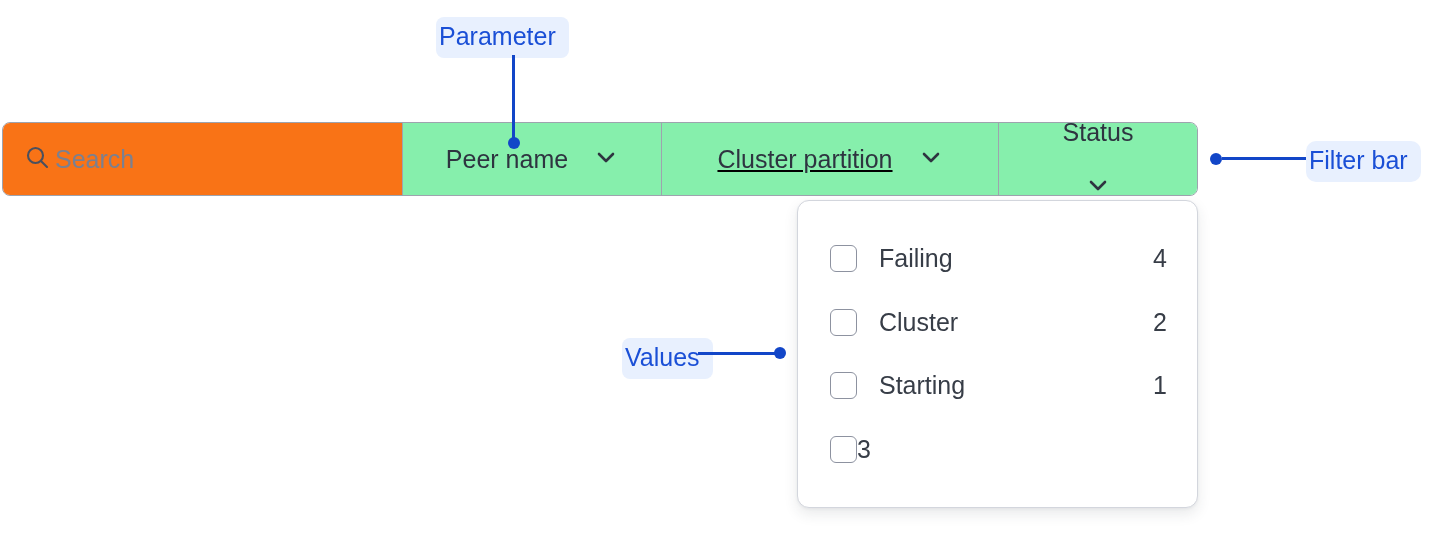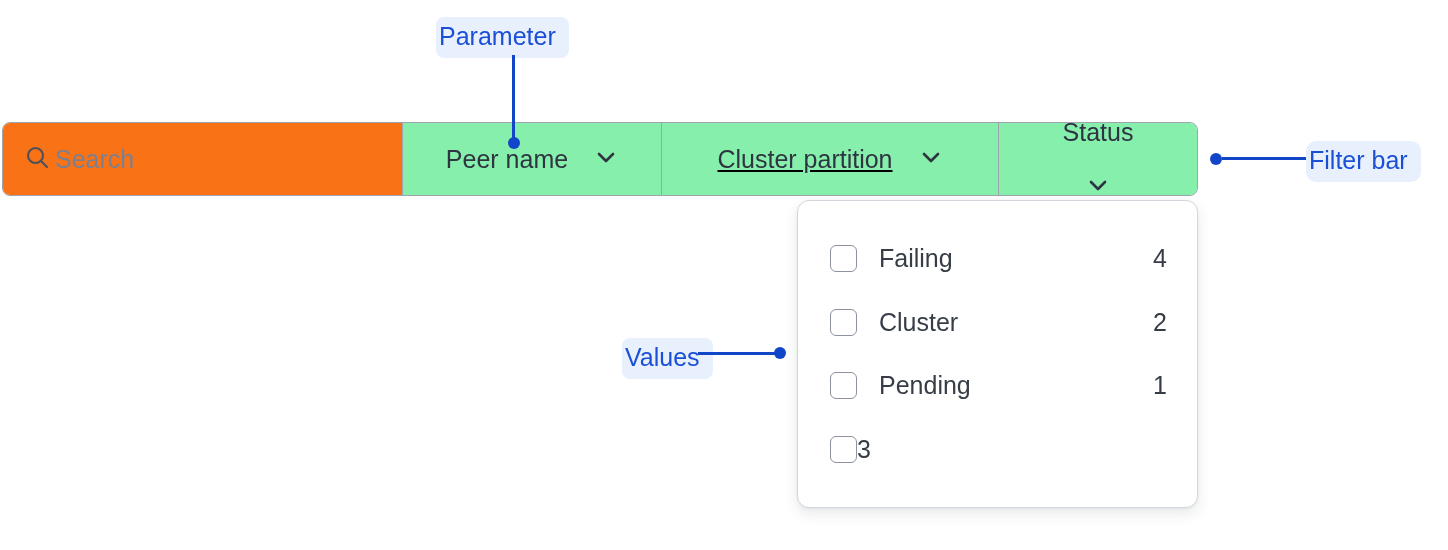--- a/index.html
+++ b/index.html
@@ -228,21 +228,21 @@
     </div>
 
     <div class="option-row">
       <span class="checkbox"></span>
       <span class="option-label">Cluster</span>
       <span class="option-count">2</span>
     </div>
 
     <div class="option-row">
       <span class="checkbox"></span>
-      <span class="option-label">Pending</span>
+      <span class="option-label">Starting</span>
       <span class="option-count">1</span>
     </div>
 
     <div class="option-row">
       <span class="checkbox"></span>
       <span class="option-count">3</span>
     </div>
   </div>
 
   <div class="anno-chip" id="anno-parameter-chip">Parameter</div>

